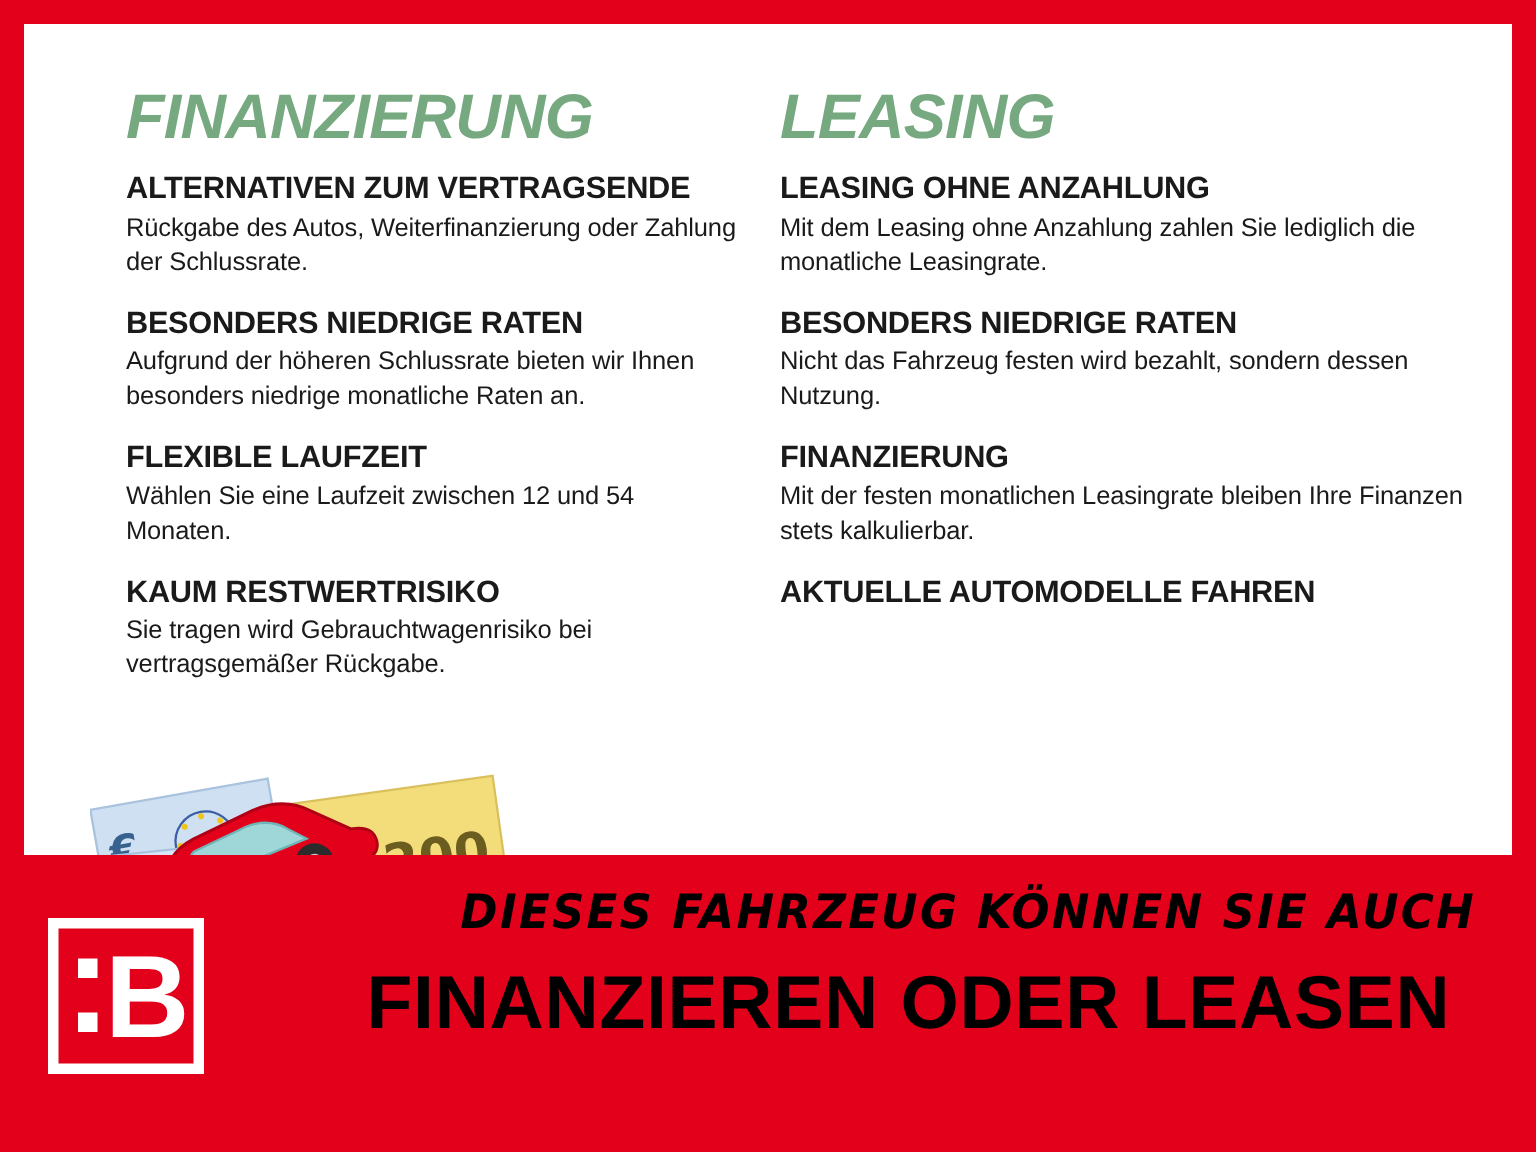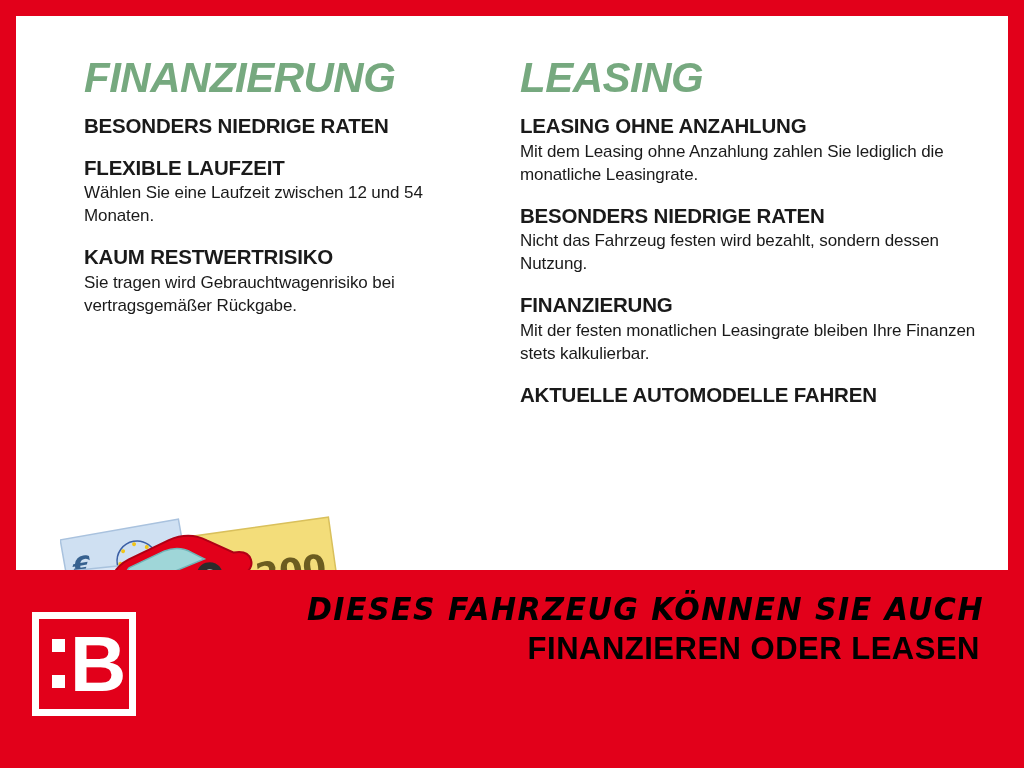--- a/index.html
+++ b/index.html
@@ -122,25 +122,25 @@
     font-family: "DejaVu Sans", sans-serif;
     font-size: 30px;
     font-weight: bold;
     font-style: italic;
     letter-spacing: 1.5px;
     line-height: 1.1;
     margin: 0 0 8px 0;
     transform: scaleY(1.05);
   }
   .banner-line2 {
-    font-size: 31px;
+    font-size: 50px;
     font-weight: bold;
     letter-spacing: 0.5px;
     line-height: 1.05;
-    margin: 4px;
+    margin: 17px;
   }
 
   
   .logo {
     position: absolute;
     left: 16px;
     top: 42px;
     width: 104px;
     height: 104px;
     border: 7px solid #ffffff;
@@ -188,23 +188,28 @@
   <div class="frame-right"></div>
   <div class="frame-bottom"></div>
 
   <div class="content">
 
     <div class="columns">
 
       <div class="column col-left">
         <h1 class="col-title">FINANZIERUNG</h1>
 
+        <div class="block">
+          <h2 class="block-title">ALTERNATIVEN ZUM VERTRAGSENDE</h2>
+          <p class="block-text">Rückgabe des Autos, Weiterfinanzierung oder Zahlung der Schlussrate.</p>
+        </div>
 
         <div class="block">
           <h2 class="block-title">BESONDERS NIEDRIGE RATEN</h2>
+          <p class="block-text">Aufgrund der höheren Schlussrate bieten wir Ihnen besonders niedrige monatliche Raten an.</p>
         </div>
 
         <div class="block">
           <h2 class="block-title">FLEXIBLE LAUFZEIT</h2>
           <p class="block-text">Wählen Sie eine Laufzeit zwischen 12 und 54 Monaten.</p>
         </div>
 
         <div class="block">
           <h2 class="block-title">KAUM RESTWERTRISIKO</h2>
           <p class="block-text">Sie tragen wird Gebrauchtwagenrisiko bei vertragsgemäßer Rückgabe.</p>

